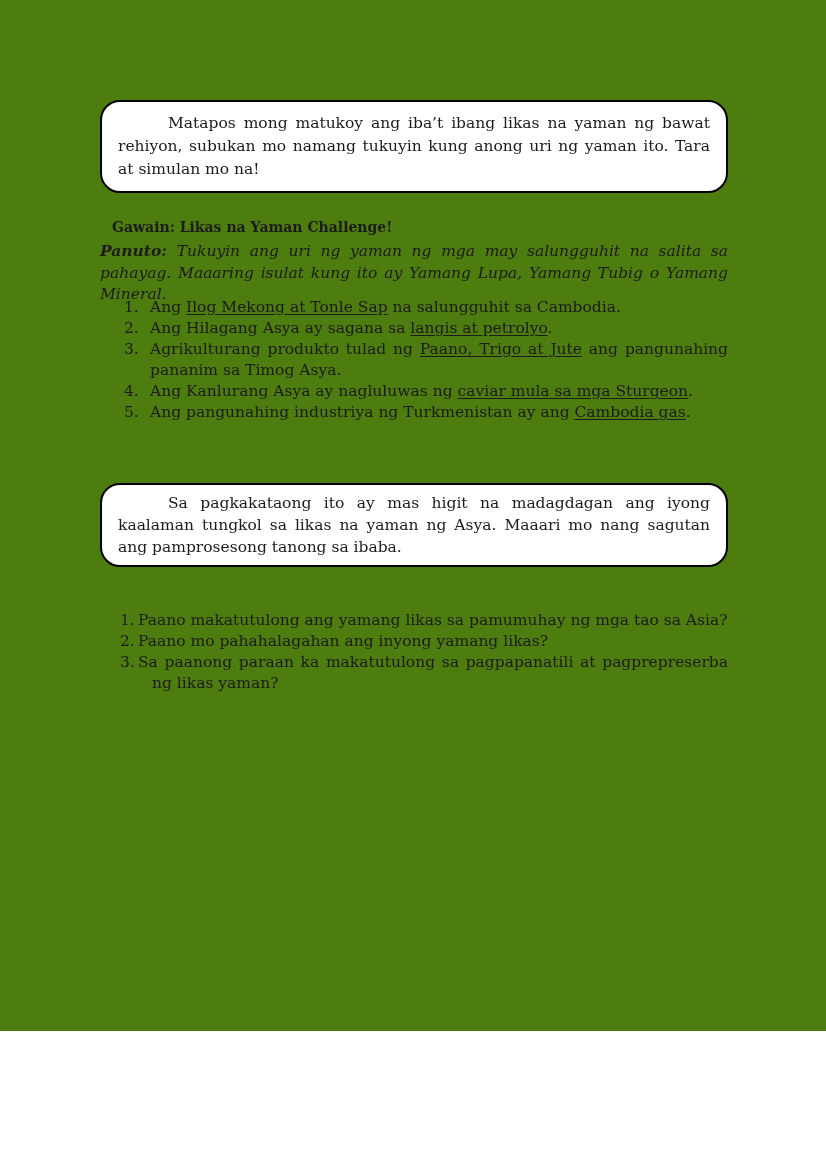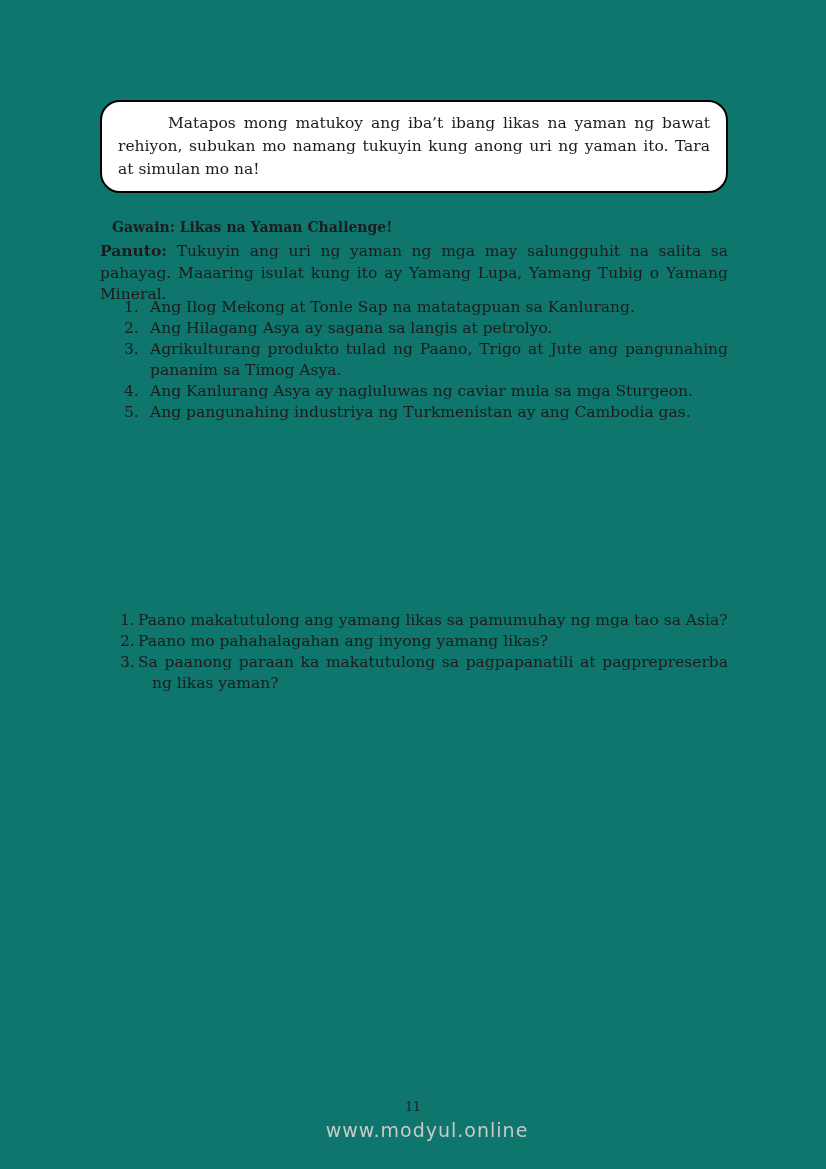--- a/index.html
+++ b/index.html
@@ -3,22 +3,22 @@
 <meta charset="utf-8">
 <style>
   html, body {
     margin: 0;
     padding: 0;
     background: #ffffff;
   }
   .page {
     position: relative;
     width: 826px;
-    height: 1169px;
-    background: #0f766e;
+    height: 1031px;
+    background: #4d7c0f;
     font-family: "DejaVu Serif", "Liberation Serif", serif;
     color: #1c1c1c;
     font-size: 15.5px;
     overflow: hidden;
   }
   .callout {
     position: absolute;
     left: 100px;
     width: 628px;
     box-sizing: border-box;
@@ -55,20 +55,21 @@
   .title-activity { top: 217px; }
   .title-questions { top: 588px; }
   .instruction {
     position: absolute;
     left: 100px;
     top: 240px;
     width: 628px;
     margin: 0;
     text-align: justify;
     line-height: 21.5px;
+    font-style: italic;
   }
   .list {
     position: absolute;
     left: 100px;
     width: 628px;
   }
   .activity-list { top: 297px; }
   .questions-list { top: 610px; }
   .li {
     display: flex;
@@ -82,20 +83,21 @@
     flex: 1;
     text-align: justify;
   }
   .q-text {
     flex: 1;
     text-align: justify;
     padding-left: 14px;
     text-indent: -14px;
   }
   .u {
+    text-decoration: underline;
     text-underline-offset: 2px;
   }
   .page-number {
     position: absolute;
     top: 1100px;
     left: 0;
     width: 100%;
     text-align: center;
     font-size: 12px;
     color: #1c1c1c;
@@ -122,40 +124,43 @@
     <p>Matapos mong matukoy ang iba’t ibang likas na yaman ng bawat rehiyon, subukan mo namang tukuyin kung anong uri ng yaman ito. Tara at simulan mo na!</p>
   </div>
 
   <h2 class="section-title title-activity">Gawain: Likas na Yaman Challenge!</h2>
 
   <p class="instruction"><b>Panuto:</b><span> Tukuyin ang uri ng yaman ng mga may salungguhit na salita sa pahayag. Maaaring isulat kung ito ay Yamang Lupa, Yamang Tubig o Yamang Mineral.</span></p>
 
   <div class="list activity-list">
     <div class="li">
       <span class="num">1.</span>
-      <span class="li-text"><span>Ang </span><span class="u">Ilog Mekong at Tonle Sap</span><span> na matatagpuan sa Kanlurang.</span></span>
+      <span class="li-text"><span>Ang </span><span class="u">Ilog Mekong at Tonle Sap</span><span> na salungguhit sa Cambodia.</span></span>
     </div>
     <div class="li">
       <span class="num">2.</span>
       <span class="li-text"><span>Ang Hilagang Asya ay sagana sa </span><span class="u">langis at petrolyo</span><span>.</span></span>
     </div>
     <div class="li">
       <span class="num">3.</span>
       <span class="li-text"><span>Agrikulturang produkto tulad ng </span><span class="u">Paano, Trigo at Jute</span><span> ang pangunahing pananim sa Timog Asya.</span></span>
     </div>
     <div class="li">
       <span class="num">4.</span>
       <span class="li-text"><span>Ang Kanlurang Asya ay nagluluwas ng </span><span class="u">caviar mula sa mga Sturgeon</span><span>.</span></span>
     </div>
     <div class="li">
       <span class="num">5.</span>
       <span class="li-text"><span>Ang pangunahing industriya ng Turkmenistan ay ang </span><span class="u">Cambodia gas</span><span>.</span></span>
     </div>
   </div>
 
+  <div class="callout callout-transition">
+    <p>Sa pagkakataong ito ay mas higit na madagdagan ang iyong kaalaman tungkol sa likas na yaman ng Asya.  Maaari mo nang sagutan ang pamprosesong tanong sa ibaba.</p>
+  </div>
 
 
   <div class="list questions-list">
     <div class="li">
       <span class="num">1.</span>
       <span class="q-text">Paano makatutulong ang yamang likas sa pamumuhay ng mga tao sa Asia?</span>
     </div>
     <div class="li">
       <span class="num">2.</span>
       <span class="q-text">Paano mo pahahalagahan ang inyong yamang likas?</span>

